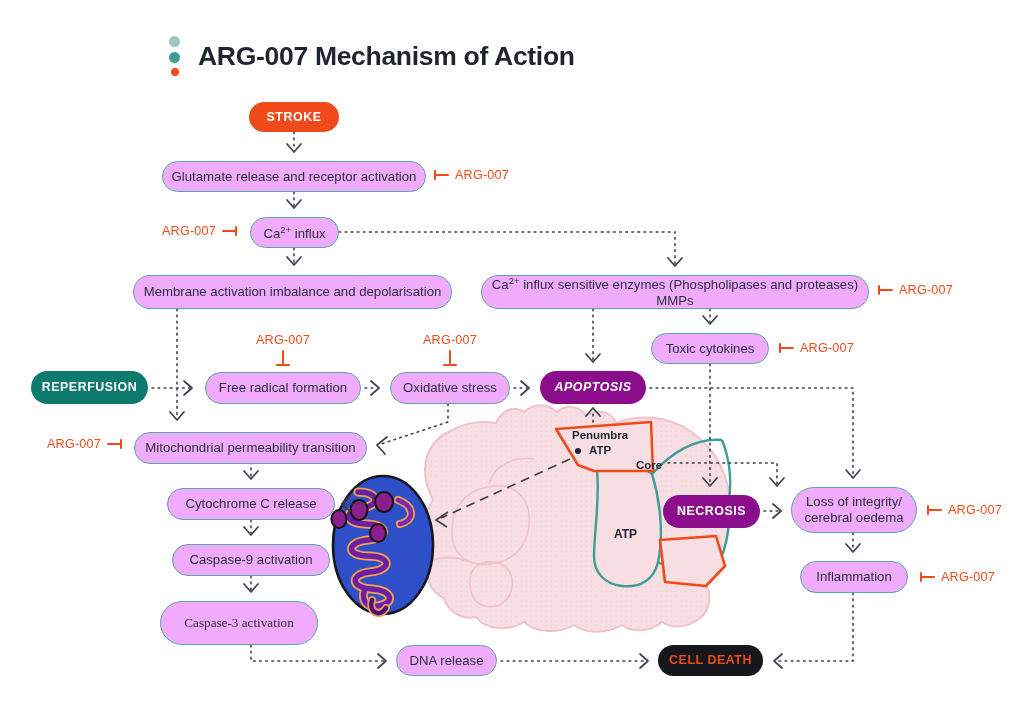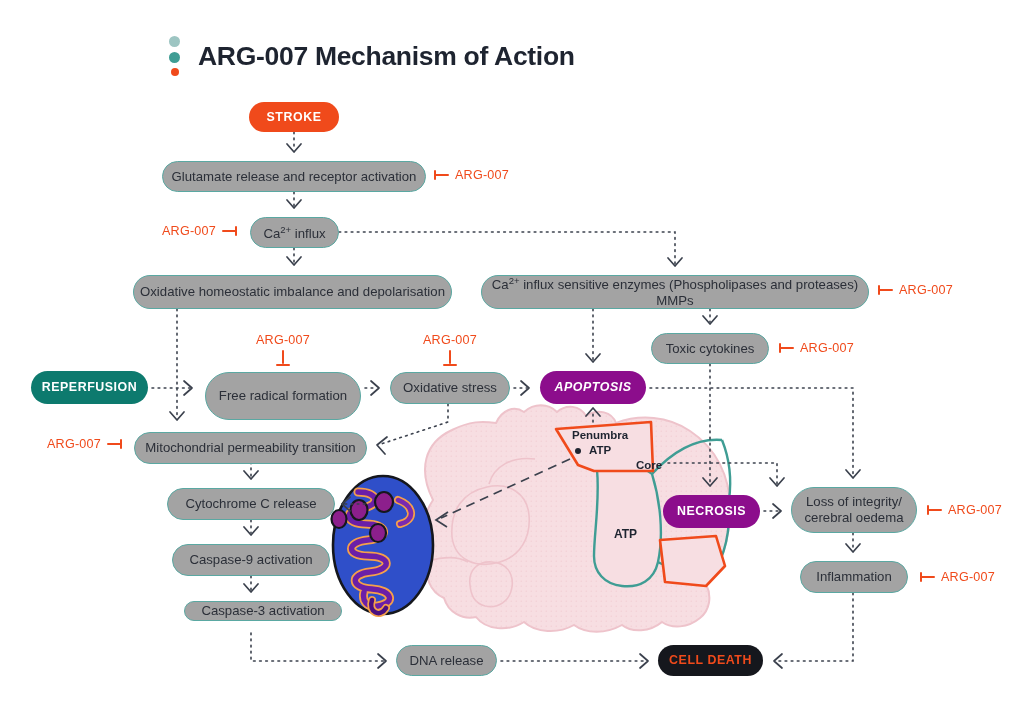--- a/index.html
+++ b/index.html
@@ -24,21 +24,21 @@
     color:#1e2430;white-space:nowrap;
   }
 
   
   .node{
     position:absolute;box-sizing:border-box;
     display:flex;align-items:center;justify-content:center;
     text-align:center;line-height:1.18;
   }
   .outline{
-    background:#a3a3a3;border:1.4px solid #5aa8a2;border-radius:999px;
+    background:#f0abfc;border:1.4px solid #5aa8a2;border-radius:999px;
     font-size:13.2px;color:#2b2f38;
   }
   .pill{
     border-radius:999px;font-weight:bold;letter-spacing:0.55px;
     font-size:12.4px;border:none;
   }
   .pill.stroke-p{background:#f04a1b;color:#ffffff;}
   .pill.reperf-p{background:#0d7a6e;color:#ffffff;}
   .pill.apop-p{background:#8c0d8c;color:#ffffff;}
   .pill.necr-p{background:#8c0d8c;color:#ffffff;}
@@ -282,32 +282,32 @@
       <div class="node pill stroke-p" style="left: 249px; top: 102px; width: 90px; height: 30px;">
         <span>STROKE</span>
       </div>
       <div class="node outline" style="left: 162px; top: 161px; width: 264px; height: 31px;">
         <span>Glutamate release and receptor activation</span>
       </div>
       <div class="node outline" style="left: 250px; top: 217px; width: 89px; height: 31px;">
         <span>Ca<span class="sup">2+</span> influx</span>
       </div>
       <div class="node outline" style="left: 133px; top: 275px; width: 319px; height: 34px;">
-        <span>Oxidative homeostatic imbalance and depolarisation</span>
+        <span>Membrane activation imbalance and depolarisation</span>
       </div>
       <div class="node outline" style="left: 481px; top: 275px; width: 388px; height: 34px;">
         <span>Ca<span class="sup">2+</span> influx sensitive enzymes (Phospholipases and proteases) MMPs</span>
       </div>
       <div class="node outline" style="left: 651px; top: 333px; width: 118px; height: 31px;">
         <span>Toxic cytokines</span>
       </div>
       <div class="node pill reperf-p" style="left: 31px; top: 371px; width: 117px; height: 33px;">
         <span>REPERFUSION</span>
       </div>
-      <div class="node outline" style="left: 205px; top: 372px; width: 156px; height: 48px;">
+      <div class="node outline" style="left: 205px; top: 372px; width: 156px; height: 32px;">
         <span>Free radical formation</span>
       </div>
       <div class="node outline" style="left: 390px; top: 372px; width: 120px; height: 32px;">
         <span>Oxidative stress</span>
       </div>
       <div class="node pill apop-p" style="left: 540px; top: 371px; width: 106px; height: 33px; font-style: italic;">
         <span>APOPTOSIS</span>
       </div>
       <div class="node outline" style="left: 134px; top: 432px; width: 233px; height: 32px;">
         <span>Mitochondrial permeability transition</span>
@@ -320,21 +320,21 @@
       </div>
       <div class="node outline" style="left: 791px; top: 487px; width: 126px; height: 46px;">
         <span>Loss of integrity/<br>cerebral oedema</span>
       </div>
       <div class="node outline" style="left: 172px; top: 544px; width: 158px; height: 32px;">
         <span>Caspase-9 activation</span>
       </div>
       <div class="node outline" style="left: 800px; top: 561px; width: 108px; height: 32px;">
         <span>Inflammation</span>
       </div>
-      <div class="node outline" style="left: 184px; top: 601px; width: 158px; height: 20px;">
+      <div class="node outline" style="left: 160px; top: 601px; width: 158px; height: 44px; font-family: Liberation Serif, serif;">
         <span>Caspase-3 activation</span>
       </div>
       <div class="node outline" style="left: 396px; top: 645px; width: 101px; height: 31px;">
         <span>DNA release</span>
       </div>
       <div class="node pill death-p" style="left: 658px; top: 645px; width: 105px; height: 31px;">
         <span>CELL DEATH</span>
       </div>
     </div>
 

